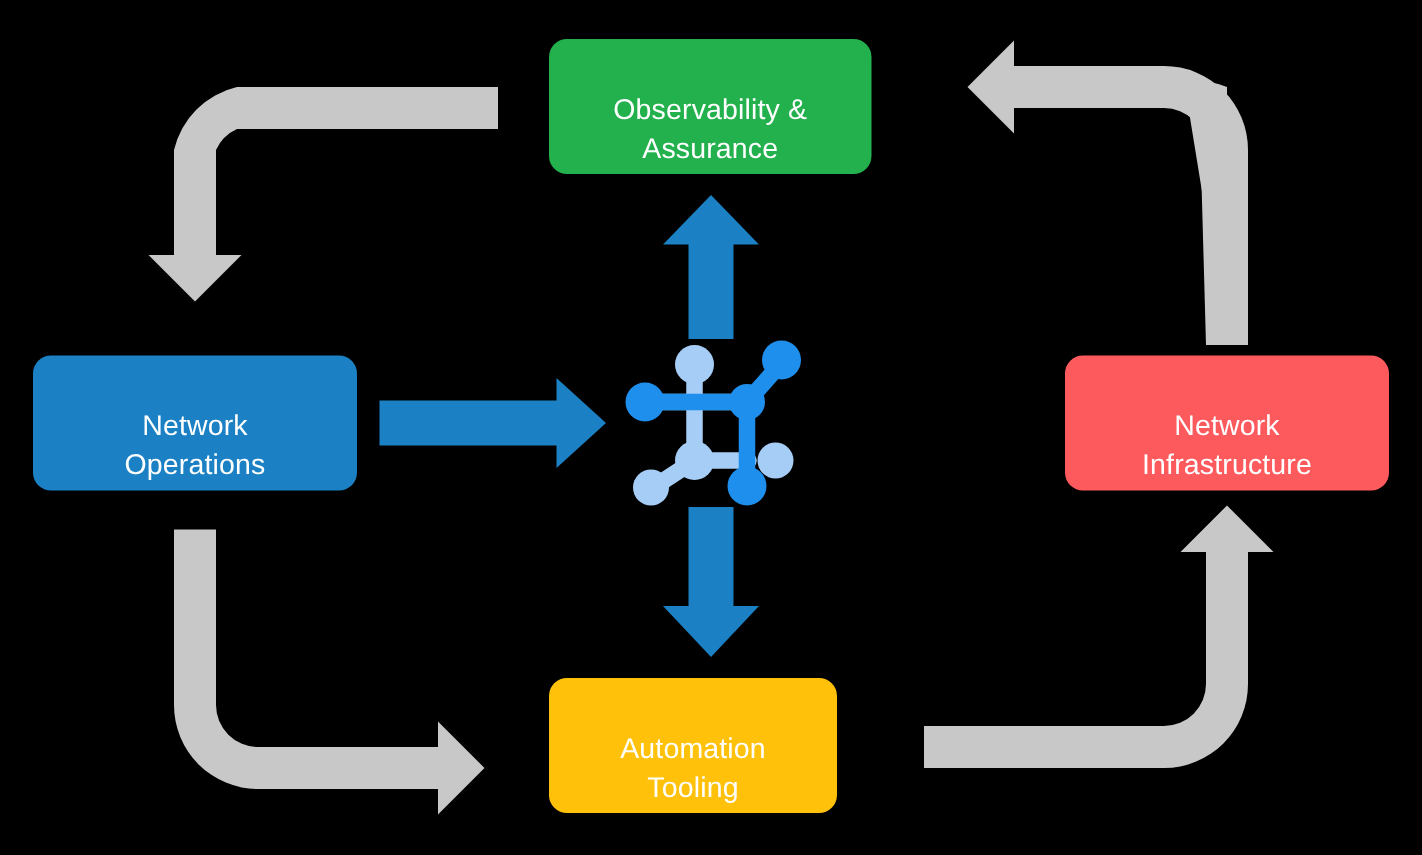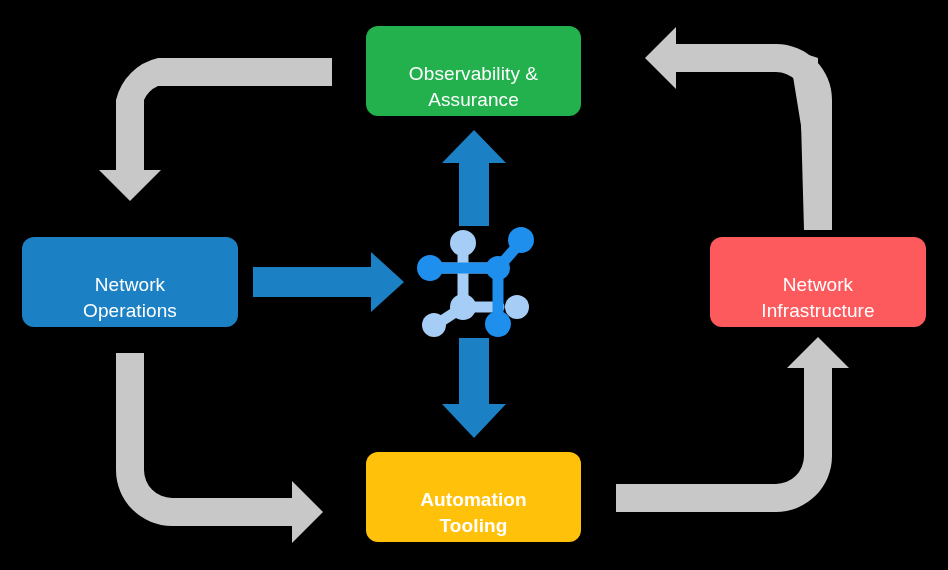--- a/index.html
+++ b/index.html
@@ -57,24 +57,23 @@
   #node-infrastructure {
     left: 710px;
     top: 237px;
     width: 216px;
     height: 90px;
     background: #fd5a5e;
   }
   #node-automation {
     left: 366px;
     top: 452px;
-    width: 215px;
+    width: 192px;
     height: 90px;
     background: #ffc10a;
-    font-weight: bold;
   }
   .node-label {
     display: block;
     white-space: pre-line;
     margin-top: 32px;
   }
 </style>
 </head>
 <body>
 

